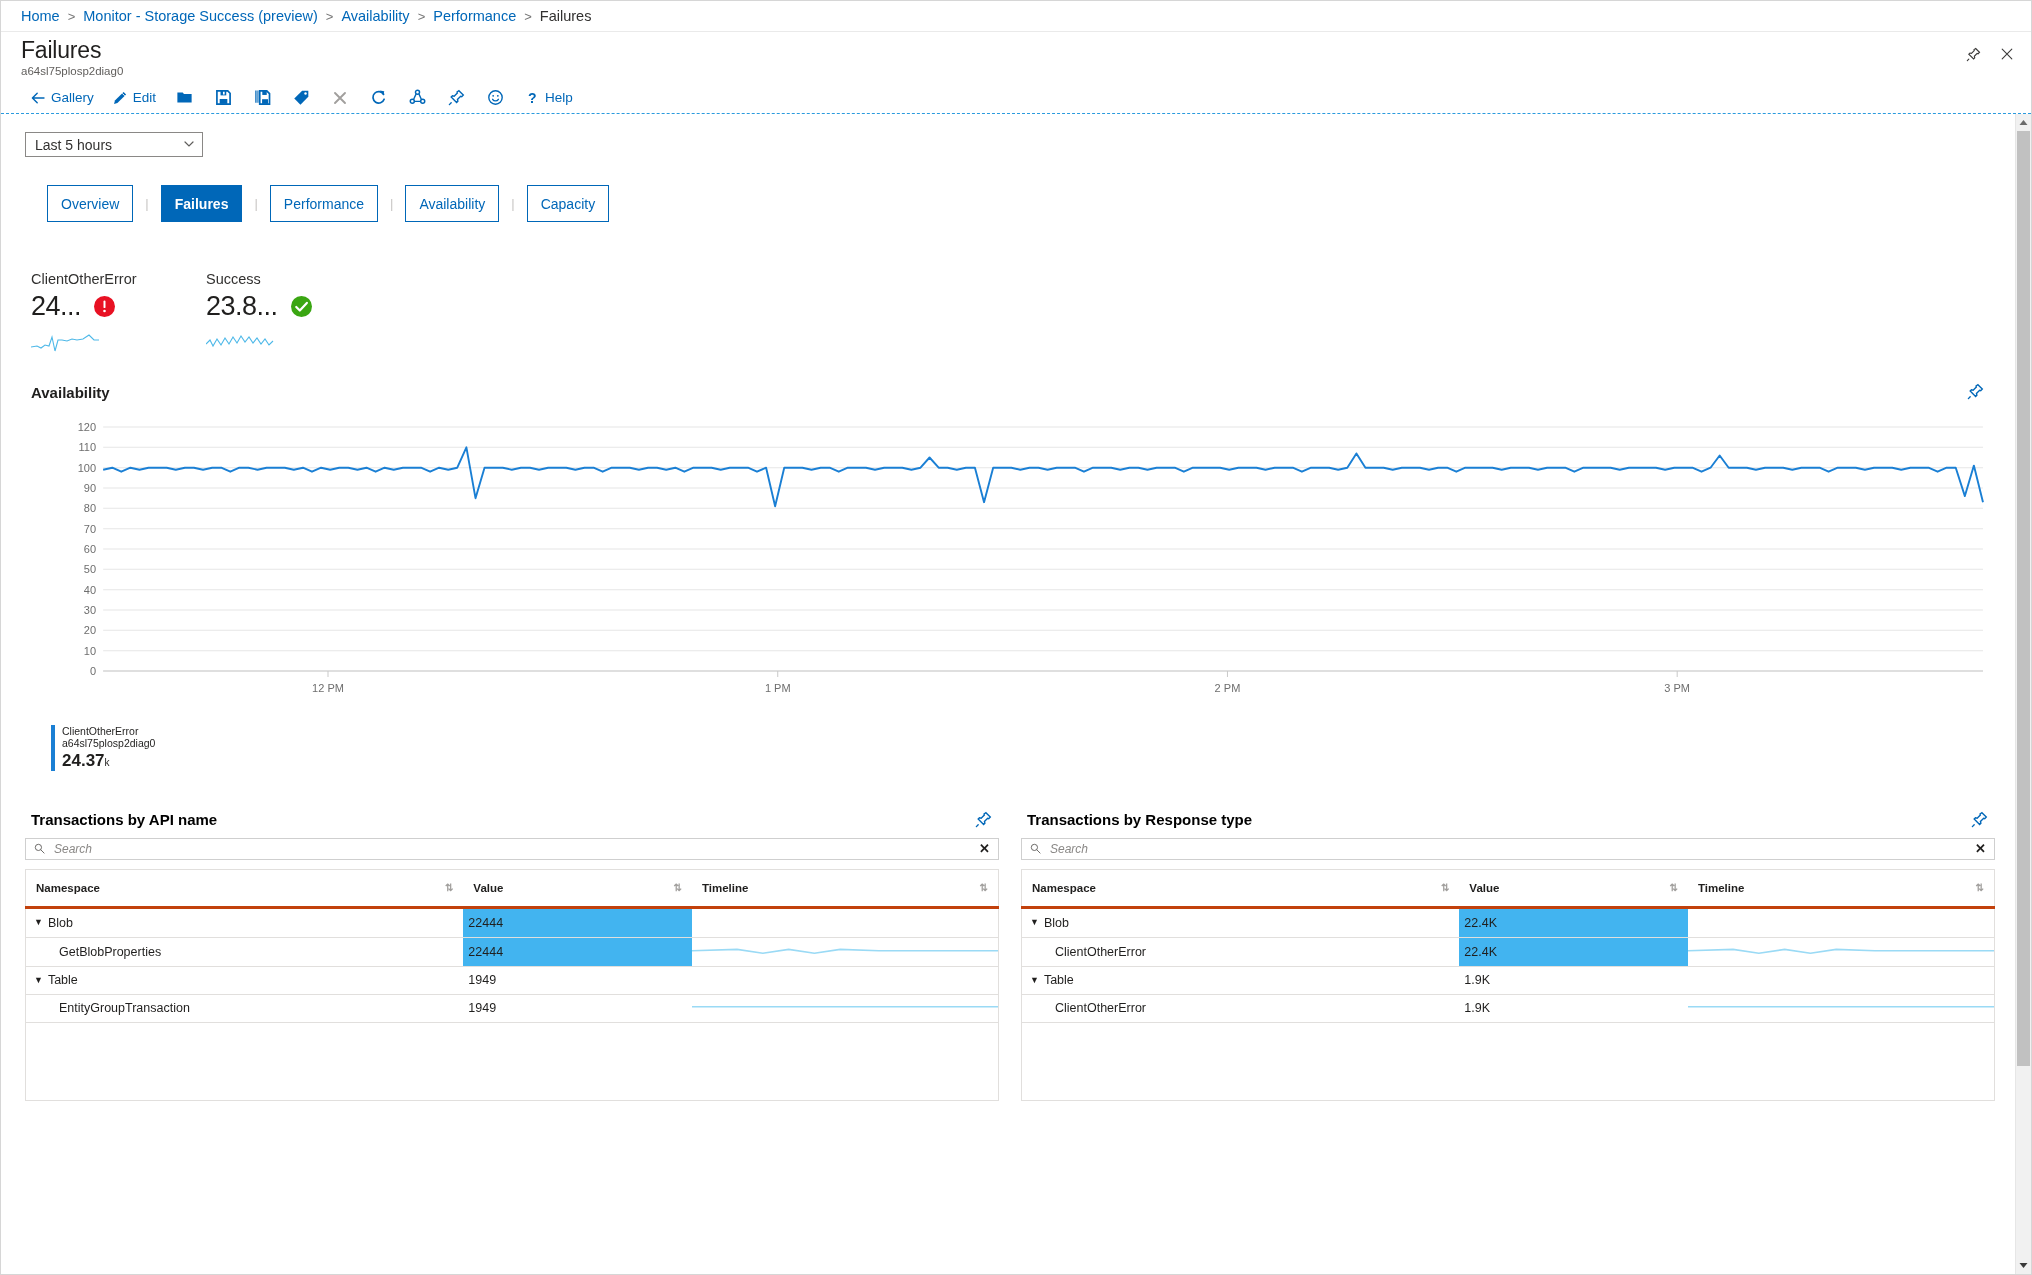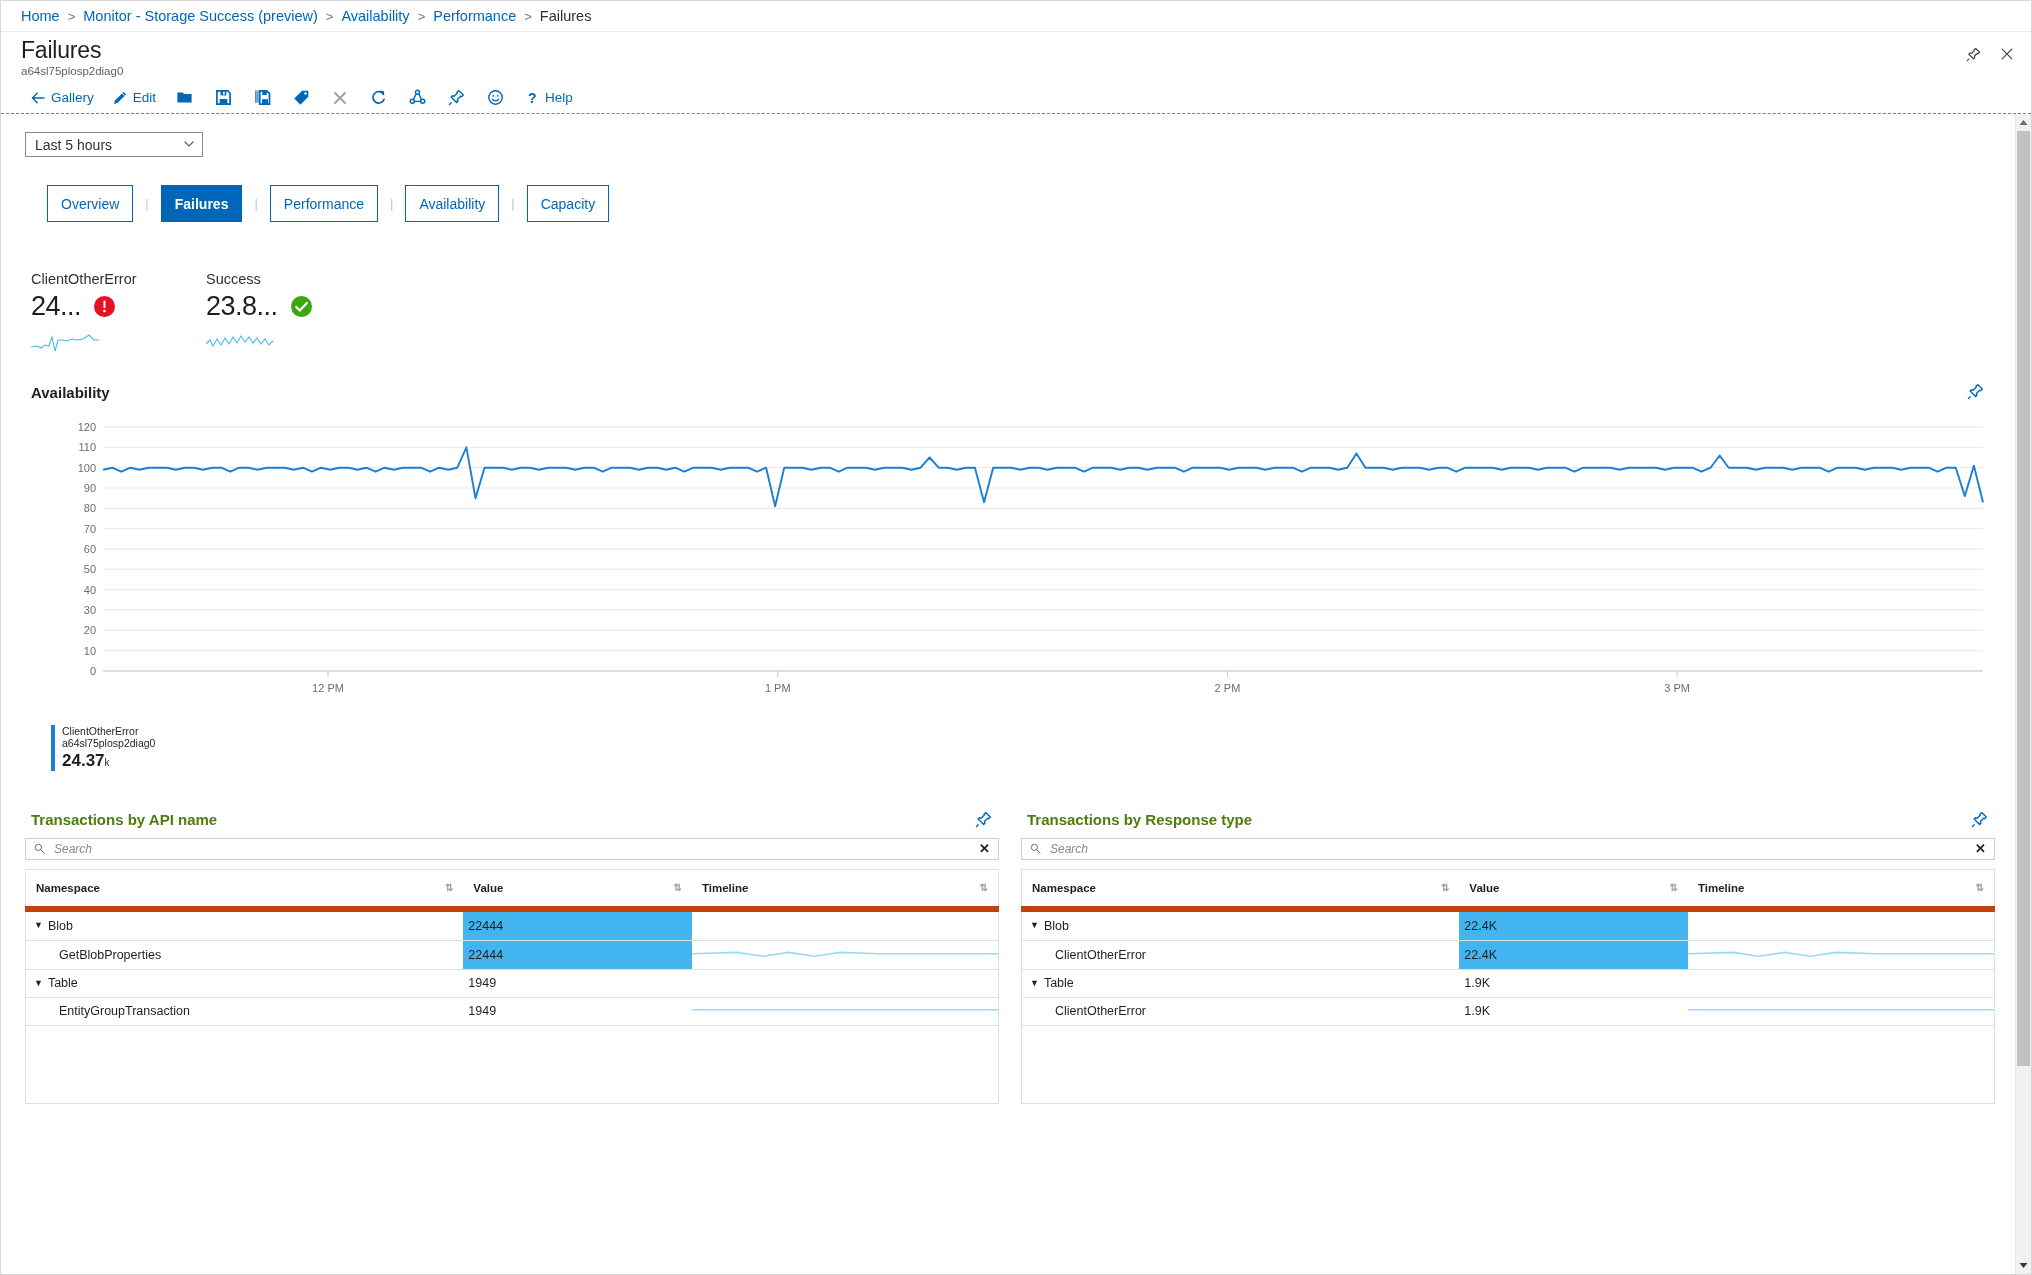--- a/index.html
+++ b/index.html
@@ -137,40 +137,40 @@
   .legend-val { font-size:17px; font-weight:600; color:#201f1e; margin-top:2px; }
   .legend-val span { font-size:10px; font-weight:400; }
 
   
   .grids { display:flex; padding:40px 20px 0 24px; gap:22px; }
   .gridcol { flex:1 1 0; min-width:0; }
   .grid-head {
     display:flex; align-items:center; justify-content:space-between;
     padding:0 6px 0 6px; margin-bottom:9px;
   }
-  .grid-title { font-size:15px; font-weight:600; color:#4d7c0f; }
+  .grid-title { font-size:15px; font-weight:600; color:#000000; }
 
   .searchbar {
     height:22px; border:1px solid #cfcfcf; background:#fff;
     display:flex; align-items:center; padding:0 8px 0 8px; gap:7px;
   }
   .searchbar .sicon { color:#605e5c; flex:0 0 11px; }
   .searchbar input {
     flex:1 1 auto; border:0; outline:0; background:transparent;
     font-family:"Liberation Sans", sans-serif; font-size:12px;
     font-style:italic; color:#605e5c;
   }
   .searchbar input::placeholder { color:#8a8886; font-style:italic; }
   .clr { font-size:13px; color:#201f1e; cursor:pointer; font-weight:700; line-height:1; }
 
   table.gt { width:100%; border-collapse:collapse; table-layout:fixed; margin-top:9px;
              border:1px solid #e1dfdd; }
   table.gt th {
     font-size:11.5px; font-weight:700; color:#201f1e; text-align:left;
-    padding:12px 8px 12px 10px; border-bottom:6px solid #c2410c;
+    padding:12px 8px 12px 10px; border-bottom:3px solid #c2410c;
     background:#fff; vertical-align:middle;
   }
   table.gt th .thwrap { display:flex; align-items:center; justify-content:space-between; }
   table.gt th .sorticon { color:#a19f9d; font-size:10px; padding-right:2px; }
   table.gt td {
     font-size:12.5px; color:#201f1e; padding:0; height:28px;
     border-bottom:1px solid #e1dfdd; vertical-align:middle;
   }
   table.gt tr:last-child td { border-bottom:1px solid #e1dfdd; }
   .grp { display:flex; align-items:center; gap:5px; padding:0 8px 0 8px; }

